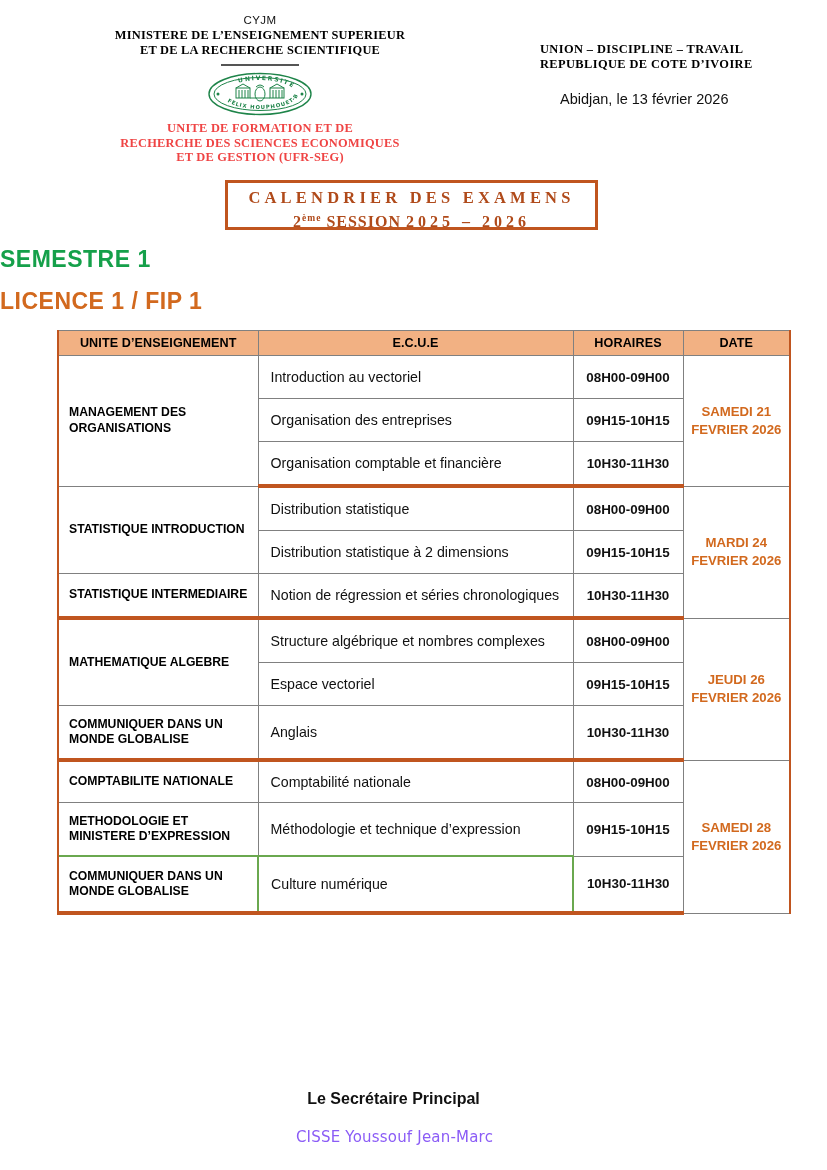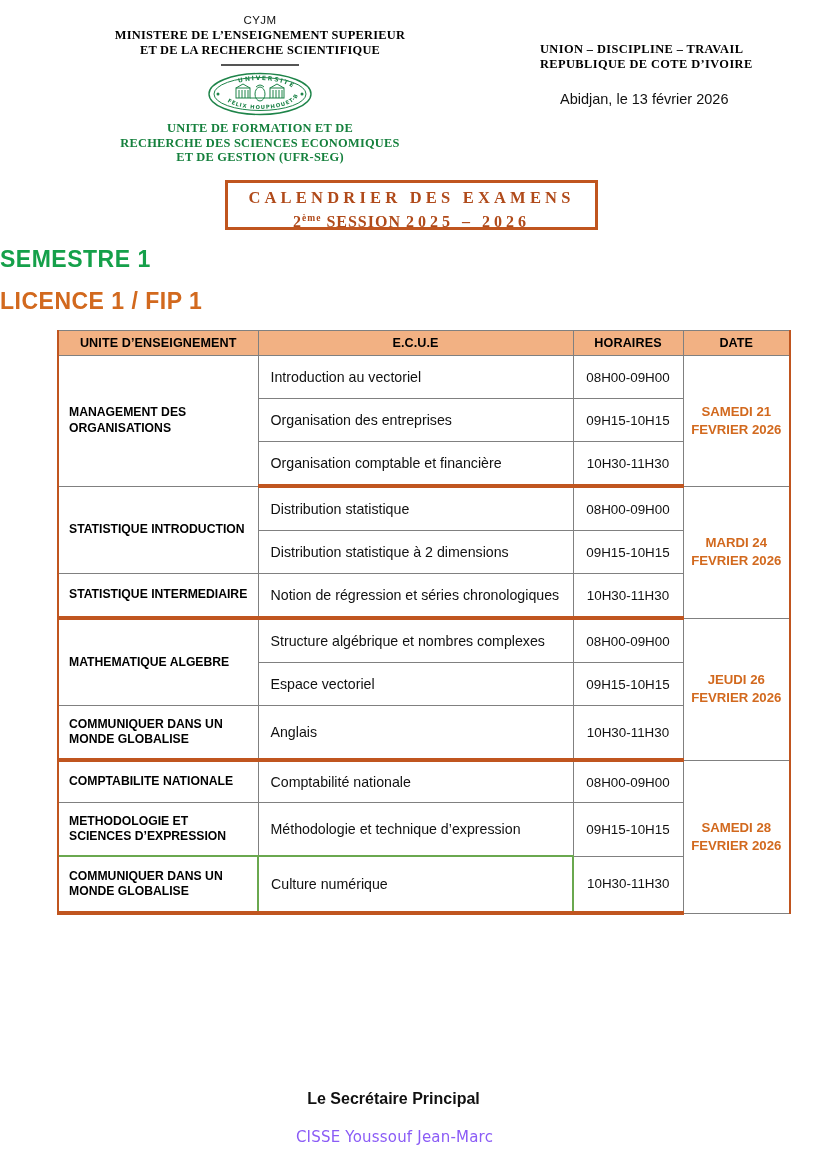--- a/index.html
+++ b/index.html
@@ -57,21 +57,21 @@
     height: 46px;
     margin: 5px auto 4px auto;
     position: relative;
   }
   .ufr {
     font-family: "Liberation Serif", serif;
     font-weight: bold;
     font-size: 12.4px;
     line-height: 14.5px;
     letter-spacing: 0.25px;
-    color: #15803d;
+    color: #ef4444;
   }
   .hdr-right {
     position: absolute;
     left: 540px;
     top: 28px;
     width: 260px;
   }
   .republic {
     font-family: "Liberation Serif", serif;
     font-weight: bold;
@@ -194,21 +194,21 @@
   }
   td.ecue {
     font-family: "Liberation Sans", sans-serif;
     font-size: 14.2px;
     padding: 3px 8px 3px 12px;
     text-align: left;
     color: #111;
   }
   td.hor {
     font-family: "Liberation Sans", sans-serif;
-    font-weight: normal;
+    font-weight: bold;
     font-size: 13.4px;
     text-align: center;
     color: #111;
   }
   td.date {
     font-family: "Liberation Sans", sans-serif;
     font-weight: bold;
     font-size: 13.2px;
     line-height: 18px;
     text-align: center;
@@ -416,21 +416,21 @@
       <td class="ecue" style="height:34px">Comptabilité nationale</td>
       <td class="hor">08H00-09H00</td>
       <td class="date" rowspan="3">
         <div>SAMEDI 28</div>
         <div>FEVRIER 2026</div>
       </td>
     </tr>
     <tr>
       <td class="ue">
         <div>METHODOLOGIE ET</div>
-        <div>SCIENCES D’EXPRESSION</div>
+        <div>MINISTERE D’EXPRESSION</div>
       </td>
       <td class="ecue" style="height:46px">Méthodologie et technique d’expression</td>
       <td class="hor">09H15-10H15</td>
     </tr>
     <tr class="last-row">
       <td class="ue green-top">
         <div>COMMUNIQUER DANS UN</div>
         <div>MONDE GLOBALISE</div>
       </td>
       <td class="ecue green-edge-l green-edge-r green-top" style="height:48px">Culture numérique</td>

